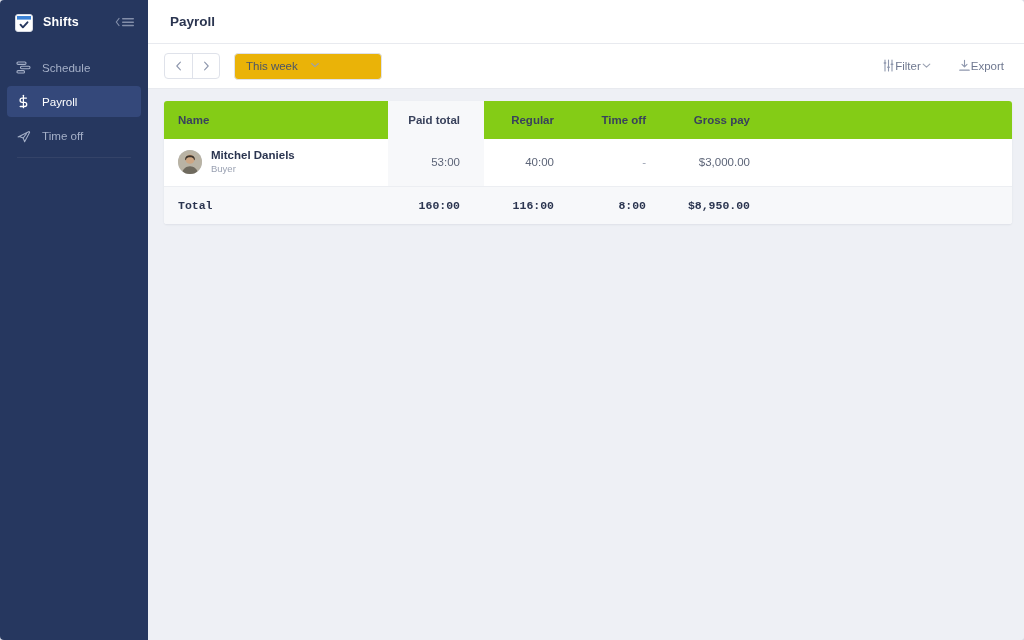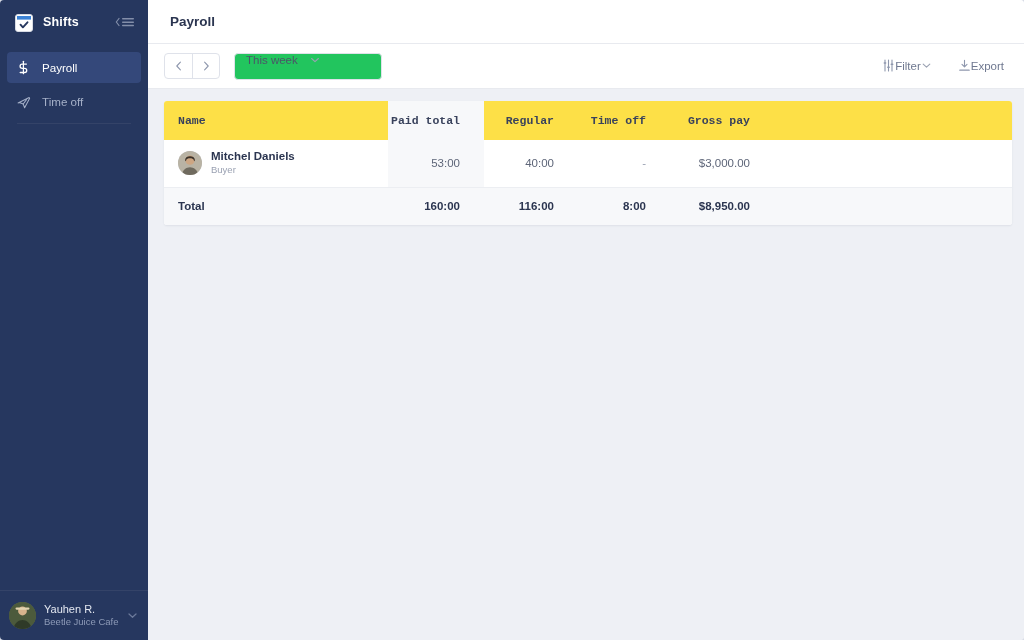--- a/index.html
+++ b/index.html
@@ -118,22 +118,22 @@
     width: 27px; height: 24px;
     display: flex; align-items: center; justify-content: center;
     color: #8e97ad;
   }
   .pager-btn + .pager-btn { border-left: 1px solid #dfe2ea; }
 
   .range-select {
     margin-left: 14px;
     width: 148px; height: 27px;
     border: 1px solid #dfe2ea; border-radius: 4px;
-    background: #22c55e;
-    display: flex; 
+    background: #eab308;
+    display: flex; align-items: center;
     padding: 0 9px 0 11px;
     font-size: 11.5px; color: #4b5568;
   }
   .range-select span { flex: 1; }
 
   .toolbar-spacer { flex: 1; }
   .tool-btn {
     display: flex; align-items: center; gap: 0;
     font-size: 11.5px; color: #6f7890;
     margin-left: 26px;
@@ -142,21 +142,21 @@
   
   .content { flex: 1; padding: 12px 16px 0 16px; overflow: hidden; }
   .card {
     background: #ffffff;
     border-radius: 3px;
     box-shadow: 0 1px 2px rgba(40,50,80,.08);
     overflow: hidden;
     width: 848px;
   }
   table { width: 100%; border-collapse: collapse; }
-  thead tr { background: #fde047; font-family: Liberation Mono, monospace; }
+  thead tr { background: #84cc16; }
   th {
     font-size: 11.5px; font-weight: bold; color: #39425c;
     padding: 13px 0; text-align: right;
   }
   th.col-name { text-align: left; padding-left: 14px; }
   td {
     font-size: 11.5px; color: #5d6578;
     padding: 0; text-align: right;
     height: 47px;
     border-bottom: 1px solid #eceef2;
@@ -173,21 +173,21 @@
   .hl { background: #f7f8fa; }
 
   .person { display: flex; align-items: center; gap: 9px; padding-left: 14px; text-align: left; }
   .p-avatar {
     width: 24px; height: 24px; border-radius: 50%;
     flex: none; overflow: hidden; background: #c9ccd4;
   }
   .p-name { font-size: 11.5px; font-weight: bold; color: #2b3550; line-height: 1.3;}
   .p-role { font-size: 9.5px; color: #9aa1b2; line-height: 1.35;}
 
-  tfoot tr { background: #f7f8fa; }
+  tfoot tr { background: #f7f8fa; font-family: Liberation Mono, monospace; }
   tfoot td {
     height: 38px; font-weight: bold; color: #2b3550; font-size: 11.5px;
     border-bottom: none; border-top: 1px solid #eceef2;
   }
   tfoot td.col-name { text-align: left; padding-left: 14px; }
 
   .dash { color: #9aa1b2; }
 </style>
 </head>
 <body>
@@ -210,20 +210,30 @@
           <path d="M5 3.5L2.3 7 5 10.5" fill="none" stroke="#cfd6e6" stroke-width="1.2" stroke-linecap="round" stroke-linejoin="round"></path>
           <rect x="8" y="3" width="12" height="1.5" rx=".7" fill="#cfd6e6"></rect>
           <rect x="8" y="6.4" width="12" height="1.5" rx=".7" fill="#cfd6e6"></rect>
           <rect x="8" y="9.8" width="12" height="1.5" rx=".7" fill="#cfd6e6"></rect>
         </svg>
       </span>
     </div>
 
     <nav class="nav">
 
+      <div class="nav-item">
+        <span class="nav-icon">
+          <svg width="15" height="15" viewBox="0 0 15 15">
+            <rect x="1" y="2" width="9" height="2.4" rx="1.1" fill="none" stroke="#a5b0c8" stroke-width="1.1"></rect>
+            <rect x="4.5" y="6.3" width="9.5" height="2.4" rx="1.1" fill="none" stroke="#a5b0c8" stroke-width="1.1"></rect>
+            <rect x="1" y="10.6" width="7.5" height="2.4" rx="1.1" fill="none" stroke="#a5b0c8" stroke-width="1.1"></rect>
+          </svg>
+        </span>
+        <span>Schedule</span>
+      </div>
 
 
       <div class="nav-item active">
         <span class="nav-icon">
           <svg width="15" height="15" viewBox="0 0 15 15">
             <path d="M7.4 1.3v12.4" stroke="#ffffff" stroke-width="1.2" stroke-linecap="round"></path>
             <path d="M10.4 4.1H6.2a2.1 2.1 0 000 4.2h2.4a2.1 2.1 0 010 4.2H4.2" fill="none" stroke="#ffffff" stroke-width="1.3" stroke-linecap="round" stroke-linejoin="round"></path>
           </svg>
         </span>
         <span>Payroll</span>
@@ -239,39 +249,20 @@
         <span>Time off</span>
       </div>
 
       <div class="nav-sep"></div>
 
 
     </nav>
 
     <div class="sidebar-spacer"></div>
 
-    <div class="user-box">
-      <span class="user-avatar">
-        <svg width="27" height="27" viewBox="0 0 27 27">
-          <rect width="27" height="27" fill="#4c5a3c"></rect>
-          <circle cx="13.5" cy="9" r="4.4" fill="#d8b48c"></circle>
-          <path d="M4 27c1.8-6 5.4-9 9.5-9s7.7 3 9.5 9z" fill="#2f3a28"></path>
-          <rect x="6.5" y="5.5" width="14" height="2.2" rx="1.1" fill="#e2d3b0"></rect>
-        </svg>
-      </span>
-      <span class="user-text">
-        <span class="user-name" style="display:block">Yauhen R.</span>
-        <span class="user-org" style="display:block">Beetle Juice Cafe</span>
-      </span>
-      <span class="user-chev">
-        <svg width="11" height="11" viewBox="0 0 11 11">
-          <path d="M2 4l3.5 3.3L9 4" fill="none" stroke="#9aa6c2" stroke-width="1.2" stroke-linecap="round" stroke-linejoin="round"></path>
-        </svg>
-      </span>
-    </div>
 
   </aside>
 
   <section class="main">
 
     <div class="topbar">
       <span class="page-title">Payroll</span>
     </div>
 
     <div class="toolbar">

